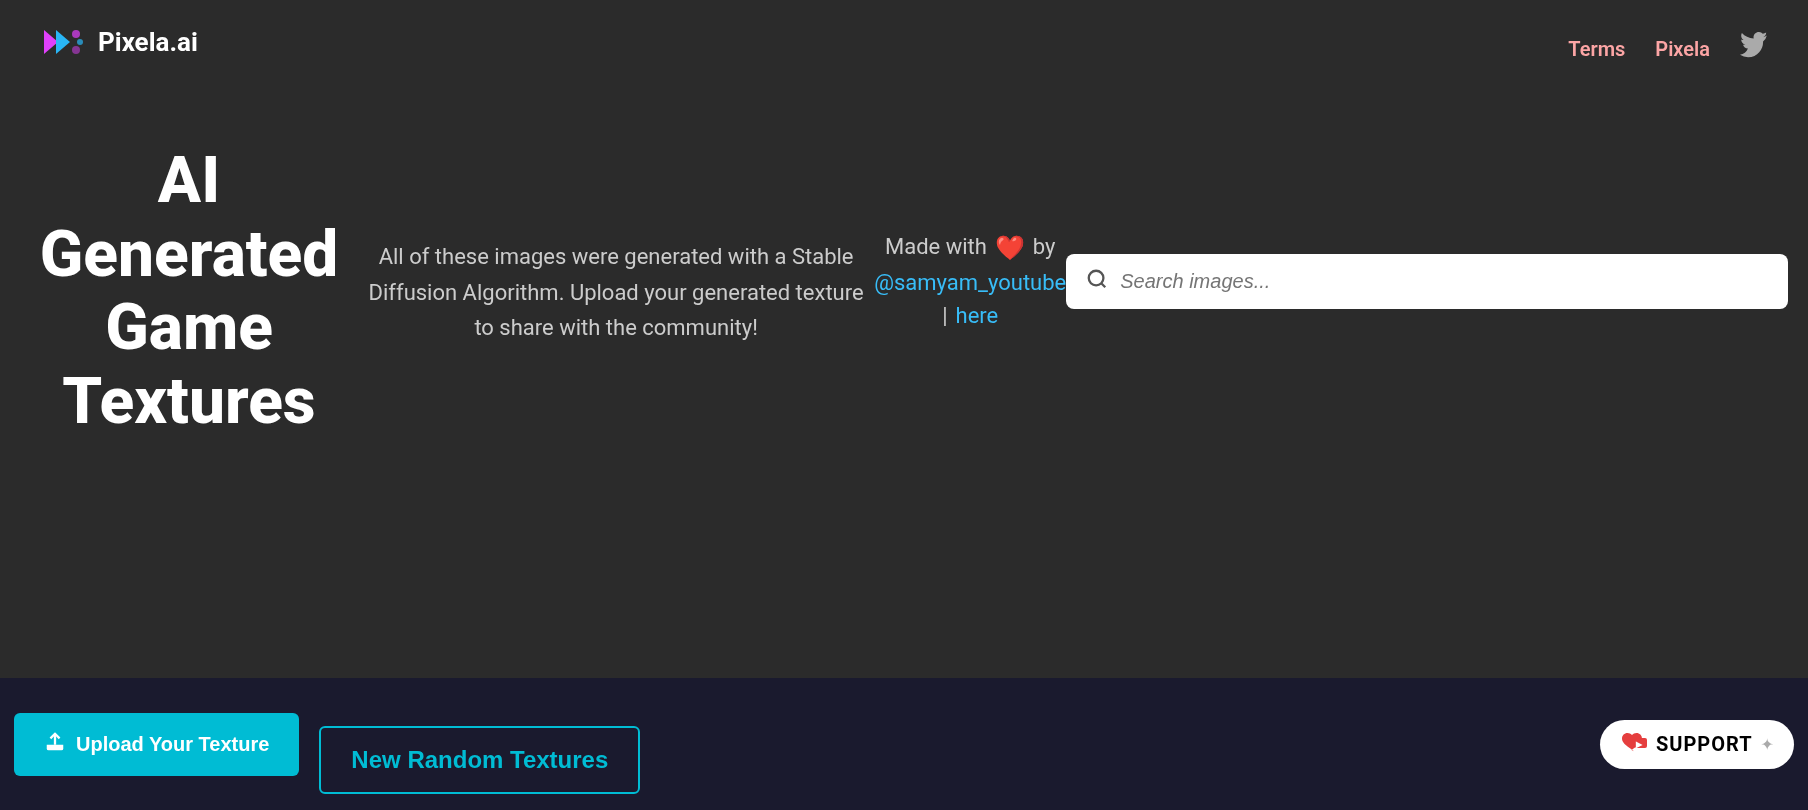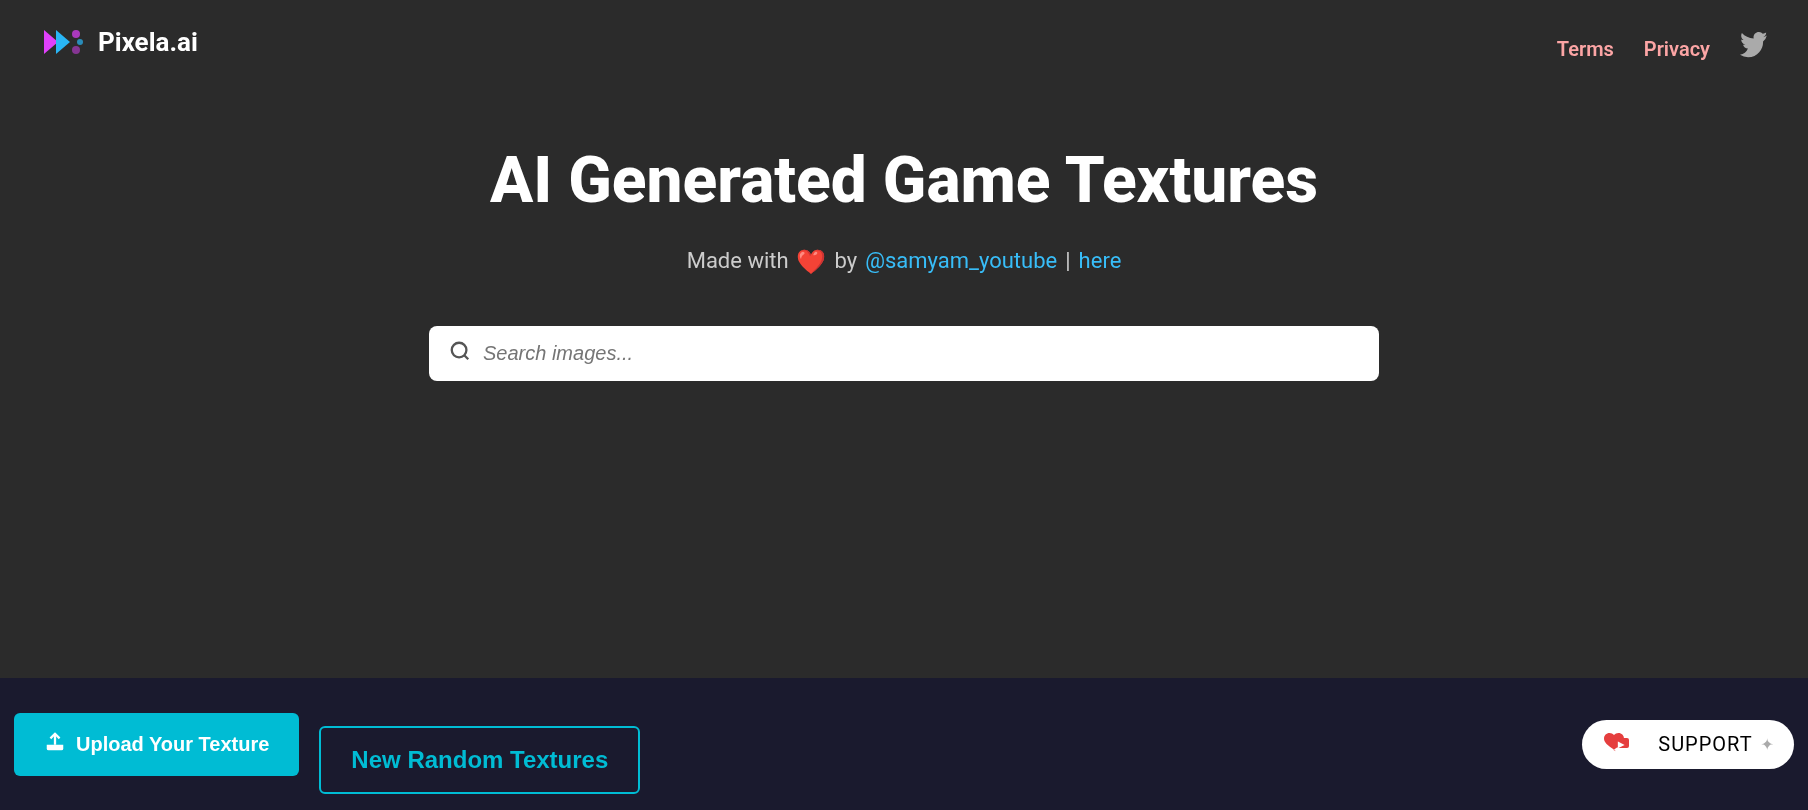--- a/index.html
+++ b/index.html
@@ -60,21 +60,21 @@
 
     .twitter-icon {
       color: #aaaaaa;
       font-size: 24px;
       cursor: pointer;
     }
 
     
     .hero {
       display: flex;
-      flex-direction: column;
+      flex-direction: row;
       align-items: center;
       padding: 60px 20px 40px;
       text-align: center;
     }
 
     .hero-title {
       font-size: 64px;
       font-weight: 800;
       color: #ffffff;
       margin-bottom: 30px;
@@ -201,24 +201,23 @@
       cursor: pointer;
     }
 
     .support-heart {
       color: #e53e3e;
       font-size: 22px;
     }
 
     .support-text {
       font-size: 20px;
-      font-weight: 400;
+      font-weight: 700;
       color: #000000;
       letter-spacing: 1px;
-      margin-left: 20px;
     }
 
     .support-star {
       color: #aaaaaa;
       font-size: 16px;
     }
   </style>
 </head>
 <body>
 
@@ -230,32 +229,33 @@
       <polygon points="16,12 30,24 16,36" fill="#29b6f6"></polygon>
       <circle cx="36" cy="16" r="4" fill="#e040fb" opacity="0.7"></circle>
       <circle cx="40" cy="24" r="3" fill="#29b6f6" opacity="0.7"></circle>
       <circle cx="36" cy="32" r="4" fill="#e040fb" opacity="0.5"></circle>
     </svg>
     <span class="logo-text">Pixela.ai</span>
   </div>
 
   <div class="navbar-links">
     <a class="nav-link">Terms</a>
-    <a class="nav-link">Privacy</a>
+    <a class="nav-link">Pixela</a>
     <span class="twitter-icon">
       <svg width="28" height="28" viewBox="0 0 24 24" fill="#aaaaaa" xmlns="http://www.w3.org/2000/svg">
         <path d="M23 3a10.9 10.9 0 0 1-3.14 1.53A4.48 4.48 0 0 0 22.43.36a9 9 0 0 1-2.88 1.1A4.52 4.52 0 0 0 16.11 0c-2.5 0-4.52 2.02-4.52 4.52 0 .35.04.7.11 1.03C7.69 5.37 4.07 3.58 1.64.9a4.48 4.48 0 0 0-.61 2.27c0 1.57.8 2.95 2.01 3.76a4.48 4.48 0 0 1-2.05-.57v.06c0 2.19 1.56 4.02 3.63 4.43a4.52 4.52 0 0 1-2.04.08 4.53 4.53 0 0 0 4.22 3.14A9.07 9.07 0 0 1 0 19.54a12.8 12.8 0 0 0 6.92 2.03c8.3 0 12.85-6.88 12.85-12.85 0-.2 0-.39-.01-.58A9.17 9.17 0 0 0 23 3z"></path>
       </svg>
     </span>
   </div>
 </nav>
 
 <section class="hero">
   <h1 class="hero-title">AI Generated Game Textures</h1>
 
+  <p class="hero-description">All of these images were generated with a Stable Diffusion Algorithm. Upload your generated texture to share with the community!</p>
 
   <div class="hero-made-with">
     <span>Made with</span>
     <span class="heart-icon">❤️</span>
     <span>by</span>
     <a class="hero-link">@samyam_youtube</a>
     <span class="pipe-separator">|</span>
     <a class="hero-link">here</a>
   </div>
 

